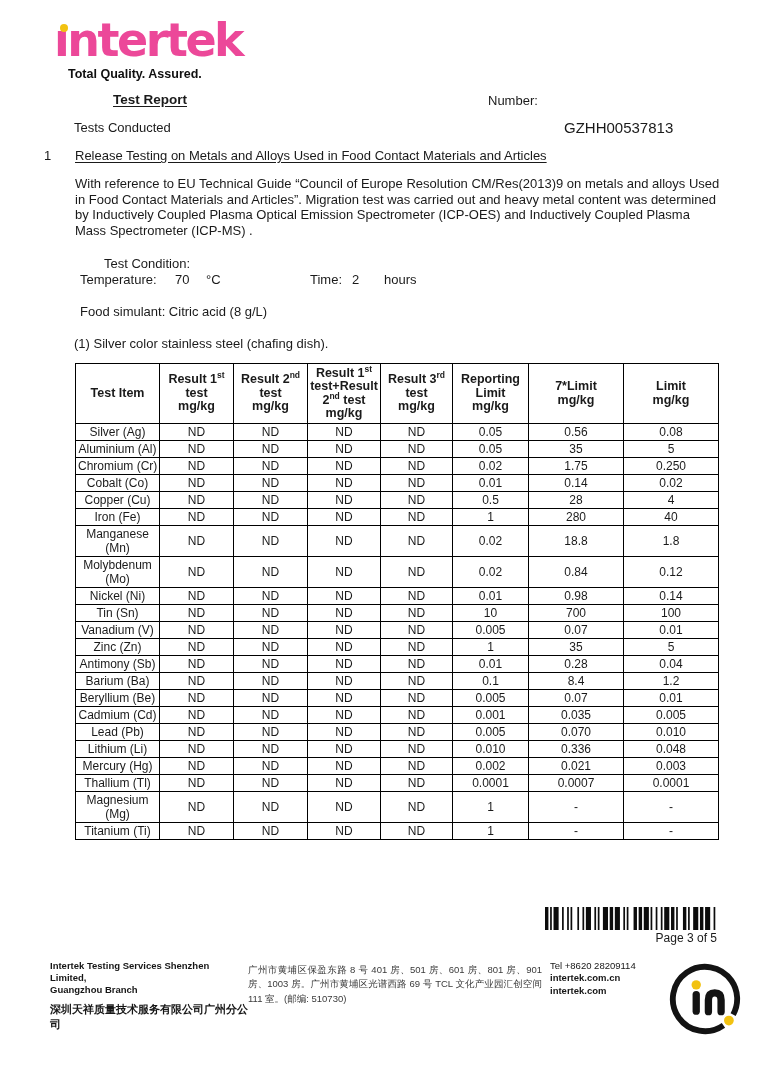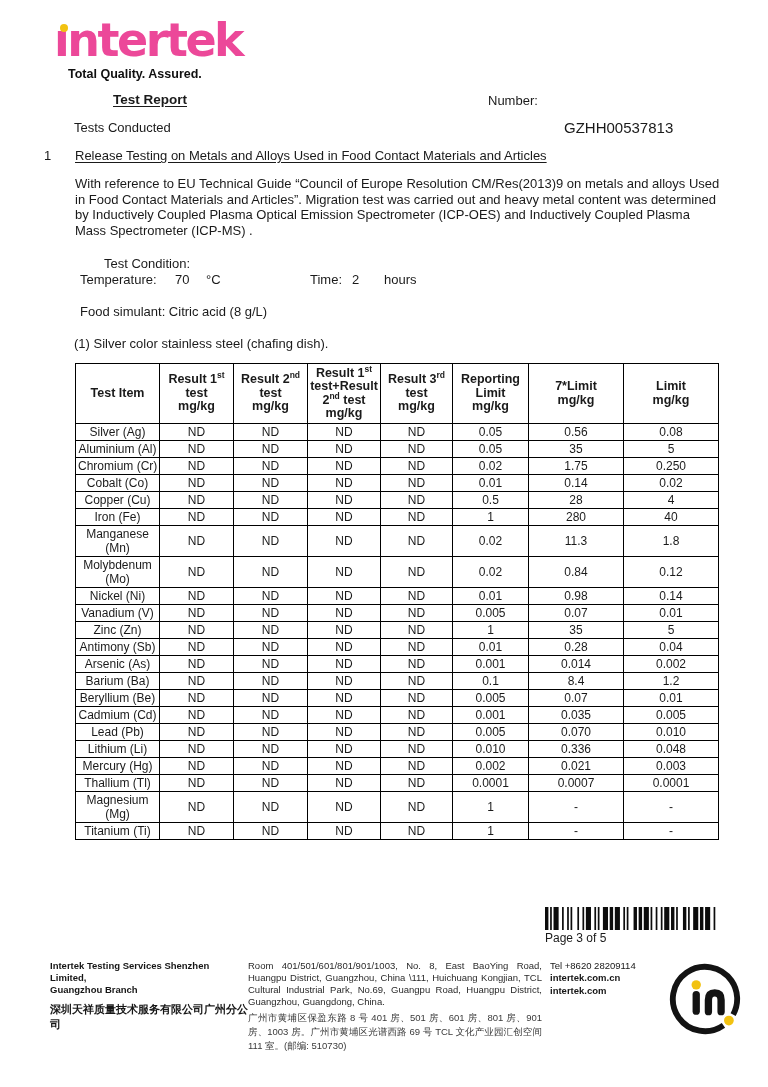--- a/index.html
+++ b/index.html
@@ -44,21 +44,21 @@
   }
   .results-table th { font-weight:bold; font-size:12.5px; line-height:13.5px; height:60px; }
   .results-table td { line-height:14px; height:15px; }
   .results-table sup { font-size:8.5px; line-height:0; }
   .item-cell { white-space:nowrap;margin-top:23px; }
 
   
   .barcode { left:545px; top:907px; width:172px; height:23px; }
   .barcode svg { width:100%; height:100%; }
   .barcode rect { fill:#0c0c0c; }
-  .page-indicator { left:545px; top:931px; width:172px; text-align:left; font-size:12px; }
+  .page-indicator { left:545px; top:931px; width:172px; text-align:right; font-size:12px; }
 
   
   .footer { left:50px; top:960px; width:694px; display:flex; }
   .f-col1 { width:198px; }
   .f-col1 .en { font-size:9.5px; font-weight:bold; line-height:1.25; color:#161616; }
   .f-col1 .cn { font-size:11px; font-weight:bold; margin-top:6px; color:#161616; }
   .f-col2 { width:302px; padding-right:8px; }
   .f-col2 .en { font-size:9.5px; line-height:1.25; text-align:justify; color:#2a2a2a; }
   .f-col2 .cn { font-size:9.5px; line-height:1.5; margin-top:3px; color:#3a3a3a; text-align:justify; }
   .f-col3 { width:112px; font-size:9.5px; line-height:1.3; color:#161616; }
@@ -181,21 +181,21 @@
           <td>280</td>
           <td>40</td>
         </tr>
         <tr>
           <td>Manganese<br>(Mn)</td>
           <td>ND</td>
           <td>ND</td>
           <td>ND</td>
           <td>ND</td>
           <td>0.02</td>
-          <td>11.3</td>
+          <td>18.8</td>
           <td>1.8</td>
         </tr>
         <tr>
           <td>Molybdenum<br>(Mo)</td>
           <td>ND</td>
           <td>ND</td>
           <td>ND</td>
           <td>ND</td>
           <td>0.02</td>
           <td>0.84</td>
@@ -205,20 +205,30 @@
           <td class="item-cell">Nickel (Ni)</td>
           <td>ND</td>
           <td>ND</td>
           <td>ND</td>
           <td>ND</td>
           <td>0.01</td>
           <td>0.98</td>
           <td>0.14</td>
         </tr>
         <tr>
+          <td class="item-cell">Tin (Sn)</td>
+          <td>ND</td>
+          <td>ND</td>
+          <td>ND</td>
+          <td>ND</td>
+          <td>10</td>
+          <td>700</td>
+          <td>100</td>
+        </tr>
+        <tr>
           <td class="item-cell">Vanadium (V)</td>
           <td>ND</td>
           <td>ND</td>
           <td>ND</td>
           <td>ND</td>
           <td>0.005</td>
           <td>0.07</td>
           <td>0.01</td>
         </tr>
         <tr>
@@ -233,30 +243,20 @@
         </tr>
         <tr>
           <td class="item-cell">Antimony (Sb)</td>
           <td>ND</td>
           <td>ND</td>
           <td>ND</td>
           <td>ND</td>
           <td>0.01</td>
           <td>0.28</td>
           <td>0.04</td>
-        </tr>
-        <tr>
-          <td class="item-cell">Arsenic (As)</td>
-          <td>ND</td>
-          <td>ND</td>
-          <td>ND</td>
-          <td>ND</td>
-          <td>0.001</td>
-          <td>0.014</td>
-          <td>0.002</td>
         </tr>
         <tr>
           <td class="item-cell">Barium (Ba)</td>
           <td>ND</td>
           <td>ND</td>
           <td>ND</td>
           <td>ND</td>
           <td>0.1</td>
           <td>8.4</td>
           <td>1.2</td>
@@ -383,21 +383,20 @@
 
   <div class="abs footer">
     <div class="f-col1">
       <div class="en">
         <div>Intertek Testing Services Shenzhen Limited,</div>
         <div>Guangzhou Branch</div>
       </div>
       <div class="cn">深圳天祥质量技术服务有限公司广州分公司</div>
     </div>
     <div class="f-col2">
-      <div class="en">Room 401/501/601/801/901/1003, No. 8, East BaoYing Road, Huangpu District, Guangzhou, China \111, Huichuang Kongjian, TCL Cultural Industrial Park, No.69, Guangpu Road, Huangpu District, Guangzhou, Guangdong, China.</div>
       <div class="cn">广州市黄埔区保盈东路 8 号 401 房、501 房、601 房、801 房、901 房、1003 房。广州市黄埔区光谱西路 69 号 TCL 文化产业园汇创空间 111 室。(邮编: 510730)</div>
     </div>
     <div class="f-col3">
       <div>Tel +8620 28209114</div>
       <div class="b">intertek.com.cn</div>
       <div class="b">intertek.com</div>
     </div>
     <div class="f-col4">
       <svg viewBox="0 0 80 80" xmlns="http://www.w3.org/2000/svg">
         <circle cx="40" cy="40" r="33" fill="none" stroke="#131313" stroke-width="6" stroke-dasharray="192 15.3" transform="rotate(55 40 40)"></circle>

